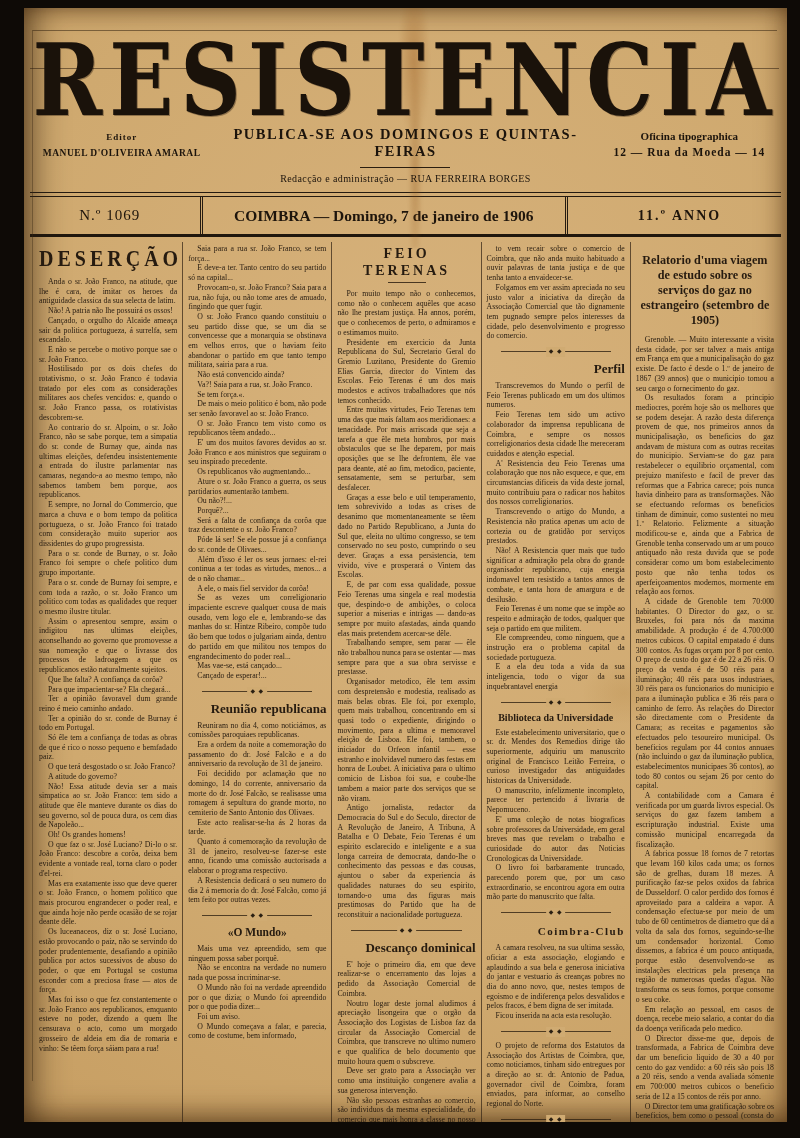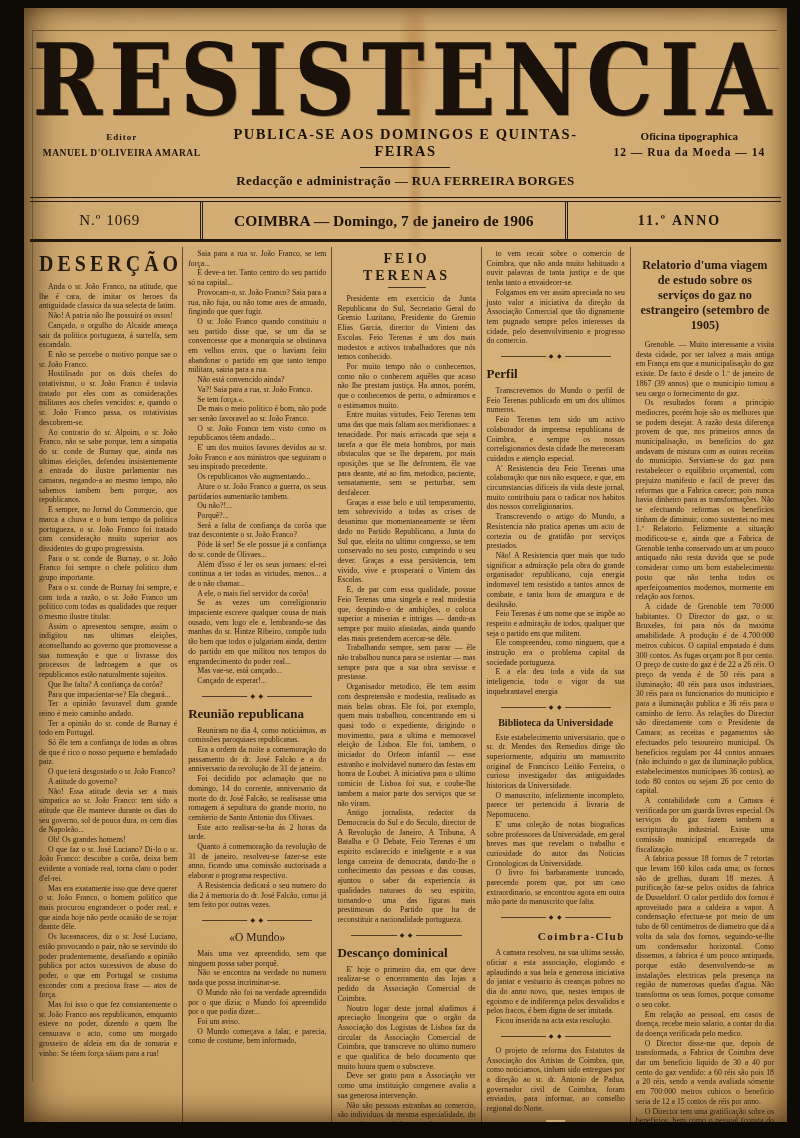--- a/index.html
+++ b/index.html
@@ -39,21 +39,21 @@
     color:#1a120a;text-shadow:1px 1px 0 rgba(20,10,0,.35);
   }
   .mast-info{display:flex;align-items:flex-start;margin-top:14px;padding:0 8px;}
   .mi-left{width:24%;text-align:center;padding-top:6px;}
   .mi-center{width:52%;text-align:center;}
   .mi-right{width:24%;text-align:center;padding-top:4px;}
   .editor-label{font-size:9px;font-weight:bold;letter-spacing:1px;}
   .editor-name{font-size:9.5px;font-weight:bold;margin-top:6px;letter-spacing:.5px;}
   .subtitle{font-size:14.5px;font-weight:bold;letter-spacing:1.5px;}
   .small-rule{width:90px;border-top:1px solid #2a1d0f;margin:7px auto 5px;}
-  .admin-line{font-size:13px;font-weight:bold;letter-spacing:.4px;}
+  .admin-line{font-size:10px;font-weight:normal;letter-spacing:.4px;}
   .office1{font-size:11px;font-weight:bold;}
   .office2{font-size:11.5px;font-weight:bold;letter-spacing:1px;margin-top:4px;}
 
   
   .rule-double{margin:8px 6px 0;height:3px;border-top:1px solid #241a10;border-bottom:1px solid #241a10;}
   .dateline{display:flex;align-items:center;height:37px;margin:0 6px;color:#1e150c;gap:10px;}
   .dl-cell{display:flex;align-items:center;justify-content:center;height:100%;}
   .dl-num{width:22%;font-size:15px;letter-spacing:1px;}
   .dl-center{width:50%;font-size:15.5px;font-weight:bold;border-left:3px double #241a10;border-right:3px double #241a10;}
   .dl-year{width:28%;font-size:14px;font-weight:bold;letter-spacing:2px;}
@@ -62,22 +62,22 @@
   
   .cols{display:flex;align-items:stretch;margin:5px 8px 0 10px;height:880px;overflow:hidden;}
   .col{flex:1 1 0;padding:2px 5px 0;overflow:hidden;color:#261b10;
        font-size:7.8px;line-height:9.7px;text-align:justify;}
   .col + .col{border-left:1px solid rgba(58,42,24,.75);}
   .t-para{text-indent:9px;}
   .t-h1,.t-h2{text-indent:0;}
   .h-desercao{font-size:20px;line-height:22px;letter-spacing:4px;font-weight:bold;text-align:center;margin:2px 0 9px;transform:scaleY(1.12);transform-origin:top center;}
   .h-feio{font-size:14px;line-height:17px;letter-spacing:3px;font-weight:bold;text-align:center;margin:1px 0 3px;}
   .h-relatorio{font-size:12.2px;line-height:15px;font-weight:bold;text-align:center;margin:9px 0 7px;}
-  .h2{font-size:13px;line-height:15px;font-weight:bold;text-align:left;margin:3px 0 5px;}
-  .h-mundo{font-size:11.5px;line-height:13px;font-weight:normal;text-align:center;margin:6px 0 5px;}
+  .h2{font-size:13px;line-height:15px;font-weight:bold;text-align:right;margin:3px 0 5px;}
+  .h-mundo{font-size:11.5px;line-height:13px;font-weight:bold;text-align:center;margin:6px 0 5px;}
   .h-biblioteca{font-size:10px;line-height:12px;font-weight:bold;text-align:center;margin:3px 0 4px;}
   .h-club{font-size:11px;line-height:13px;font-weight:bold;letter-spacing:1.5px;text-align:right;margin:8px 0 5px;}
   .t-orn{position:relative;height:10px;margin:5px 14px;}
   .t-orn::before{content:"";position:absolute;left:0;right:0;top:5px;border-top:1px solid rgba(48,34,18,.8);}
   .t-orn::after{content:"◆ ◆";position:absolute;left:50%;top:1px;transform:translateX(-50%);
     font-size:6px;letter-spacing:1px;color:#2a1f12;background:#d0ab72;padding:0 3px;}
   .t-rule{height:1px;margin:3px auto 5px;width:38px;border-top:1px solid rgba(48,34,18,.85);}
 </style>
 </head>
 <body>
@@ -176,22 +176,22 @@
         <div class="blk t-h2 h-mundo">«O Mundo»</div>
         <div class="blk t-para">Mais uma vez apreendido, sem que ninguem possa saber porquê.</div>
         <div class="blk t-para">Não se encontra na verdade no numero nada que possa incriminar-se.</div>
         <div class="blk t-para">O Mundo não foi na verdade apreendido por o que dizia; o Mundo foi apreendido por o que podia dizer...</div>
         <div class="blk t-para">Foi um aviso.</div>
         <div class="blk t-para">O Mundo começava a falar, e parecia, como de costume, bem informado,</div>
       </div>
     <div class="col">
         <div class="blk t-h1 h-feio">FEIO TERENAS</div>
         <div class="blk t-rule"></div>
+        <div class="blk t-para">Por muito tempo não o conhecemos, como não o conhecem aquêles que acaso não lhe prestam justiça. Ha annos, porém, que o conhecemos de perto, o admiramos e o estimamos muito.</div>
         <div class="blk t-para">Presidente em exercicio da Junta Republicana do Sul, Secretario Geral do Gremio Luzitano, Presidente do Gremio Elias Garcia, director do Vintem das Escolas. Feio Terenas é um dos mais modestos e activos trabalhadores que nós temos conhecido.</div>
-        <div class="blk t-para">Por muito tempo não o conhecemos, como não o conhecem aquêles que acaso não lhe prestam justiça. Ha annos, porém, que o conhecemos de perto, o admiramos e o estimamos muito.</div>
         <div class="blk t-para">Entre muitas virtudes, Feio Terenas tem uma das que mais faltam aos meridionaes: a tenacidade. Por mais arriscada que seja a tarefa a que êle meta hombros, por mais obstaculos que se lhe deparem, por mais oposições que se lhe defrontem, êle vae para deante, até ao fim, metodico, paciente, sensatamente, sem se perturbar, sem desfalecer.</div>
         <div class="blk t-para">Graças a esse belo e util temperamento, tem sobrevivido a todas as crises de desanimo que momentaneamente se têem dado no Partido Republicano, a Junta do Sul que, eleita no ultimo congresso, se tem conservado no seu posto, cumprindo o seu dever. Graças a essa persistencia, tem vivido, vive e prosperará o Vintem das Escolas.</div>
         <div class="blk t-para">E, de par com essa qualidade, possue Feio Terenas uma singela e real modestia que, despindo-o de ambições, o coloca superior a miserias e intrigas — dando-as sempre por muito afastadas, ainda quando elas mais pretendem acercar-se dêle.</div>
         <div class="blk t-para">Trabalhando sempre, sem parar — êle não trabalhou nunca para se ostentar — mas sempre para que a sua obra servisse e prestasse.</div>
         <div class="blk t-para">Organisador metodico, êle tem assim com despretensão e modestia, realisado as mais belas obras. Ele foi, por exemplo, quem mais trabalhou, concentrando em si quasi todo o expediente, dirigindo o movimento, para a ultima e memoravel eleição de Lisboa. Ele foi, tambem, o iniciador do Orfeon infantil — esse estranho e inolvidavel numero das festas em honra de Loubet. A iniciativa para o ultimo comicio de Lisboa foi sua, e coube-lhe tambem a maior parte dos serviços que se não viram.</div>
         <div class="blk t-para">Antigo jornalista, redactor da Democracia do Sul e do Seculo, director de A Revolução de Janeiro, A Tribuna, A Batalha e O Debate, Feio Terenas é um espirito esclarecido e inteligente e a sua longa carreira de democrata, dando-lhe o conhecimento das pessoas e das cousas, ajuntou o saber da experiencia ás qualidades naturaes do seu espirito, tornando-o uma das figuras mais prestimosas do Partido que ha de reconstituir a nacionalidade portugueza.</div>
         <div class="blk t-orn"></div>
         <div class="blk t-h2 h2">Descanço dominical</div>
         <div class="blk t-para">E' hoje o primeiro dia, em que deve realizar-se o encerramento das lojas a pedido da Associação Comercial de Coimbra.</div>
         <div class="blk t-para">Noutro logar deste jornal aludimos á apreciação lisongeira que o orgão da Associação dos Logistas de Lisboa faz da circular da Associação Comercial de Coimbra, que transcreve no ultimo numero e que qualifica de belo documento que muito houra quem o subscreve.</div>

